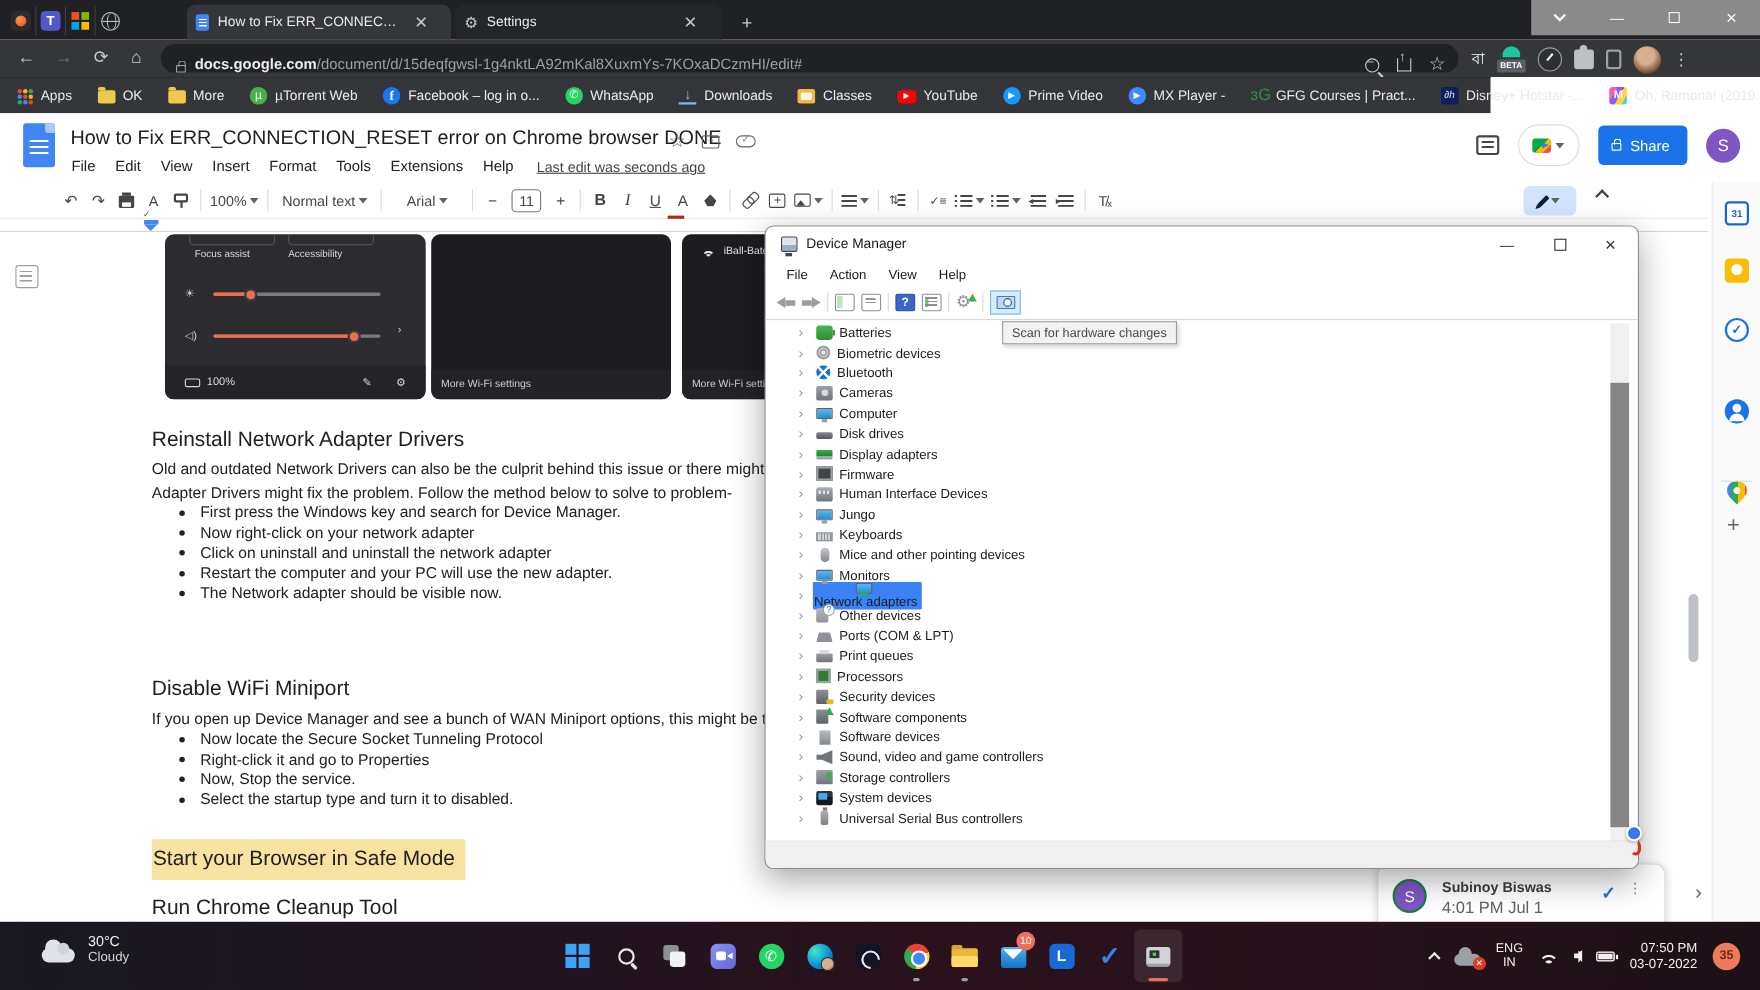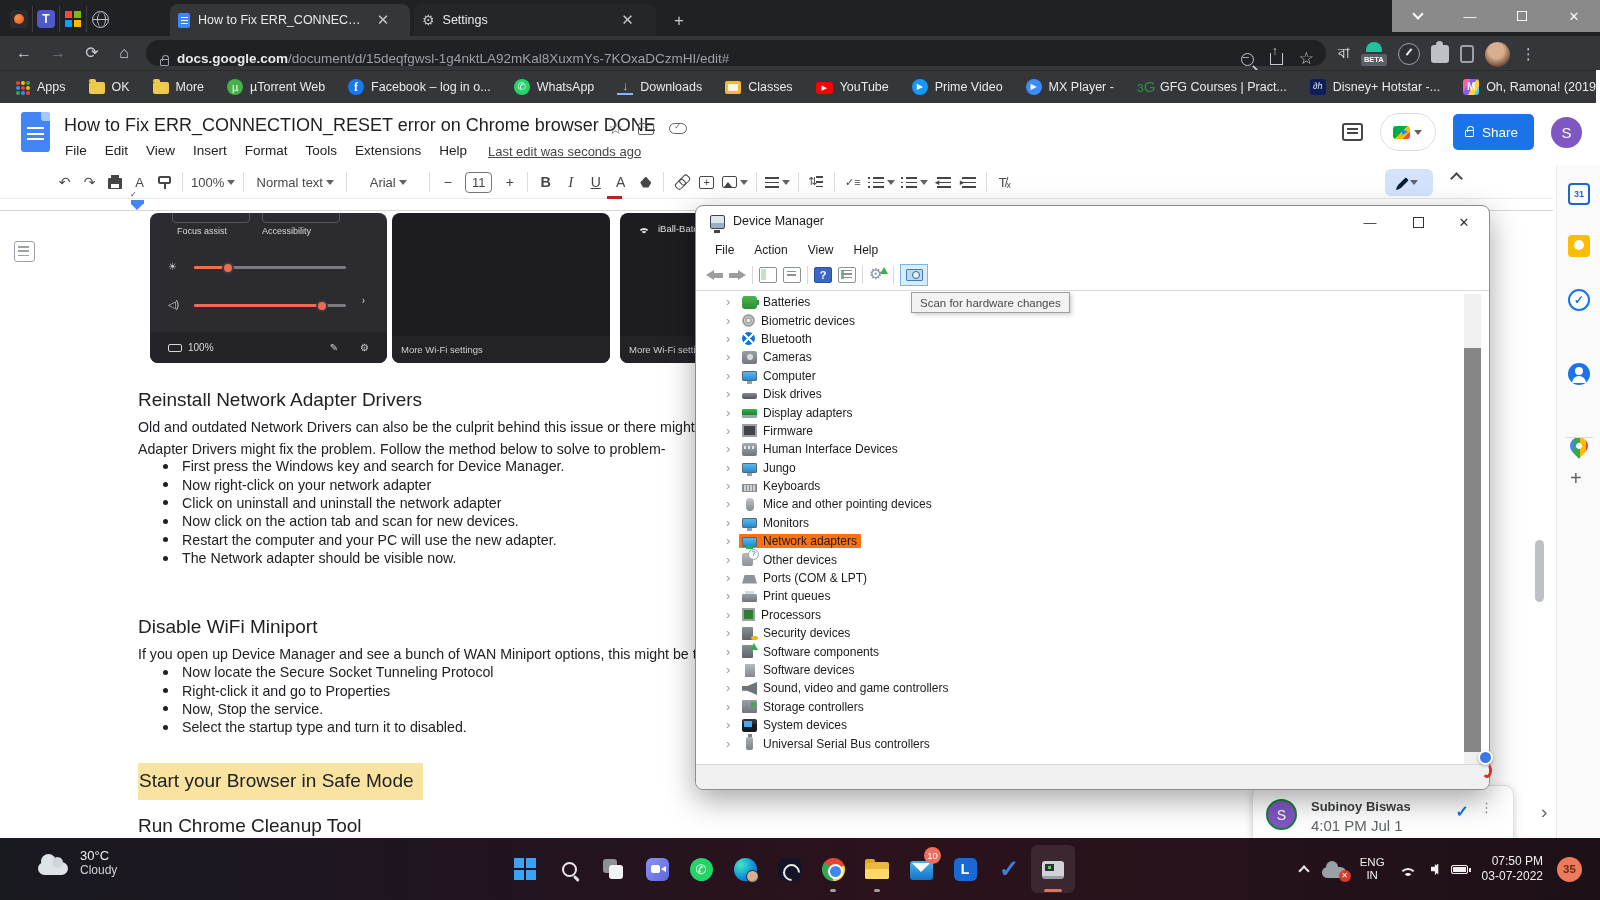--- a/index.html
+++ b/index.html
@@ -58,21 +58,21 @@
 .ext-beta b { position:absolute; left:0; bottom:0; width:26px; height:12px; background:#5b5e66; color:#fff; font-size:7.5px; text-align:center; line-height:12px; border-radius:2px; }
 .ext-gauge { width:22px; height:22px; border-radius:50%; background:#2e3036; border:1.5px solid #9aa0a6; position:relative; }
 .ext-gauge::after { content:""; position:absolute; left:9px; top:4px; width:2px; height:8px; background:#e8eaed; transform:rotate(40deg); }
 .ext-puzzle { width:18px; height:18px; background:#bdc1c6; border-radius:3px; position:relative; }
 .ext-puzzle::before { content:""; position:absolute; left:5px; top:-4px; width:7px; height:7px; border-radius:50%; background:#bdc1c6; }
 .ext-frame { width:14px; height:18px; border:2px solid #9aa0a6; border-radius:3px; background:#35363a; }
 .avatar-sm { width:25px; height:25px; border-radius:50%; background:radial-gradient(circle at 45% 35%, #d8b08f 35%, #6f4a33 75%, #3c281c); }
 .dots-v { color:#c7cbd0; font-size:15px; letter-spacing:0; }
 
 
-#bookmarks { position:absolute; left:0; top:70px; width:1596px; height:33px; background:#35363a; border-top:1px solid #2a2b2e; display:flex; align-items:center; padding-left:16px; gap:23px; }
+#bookmarks { position:absolute; left:0; top:70px; width:1355px; height:33px; background:#35363a; border-top:1px solid #2a2b2e; display:flex; align-items:center; padding-left:16px; gap:23px; }
 .bm { display:flex; align-items:center; gap:7px; }
 .bm span.lbl { color:#e8eaed; font-size:12.5px; white-space:nowrap; }
 .bmi { width:16px; height:16px; flex:none; position:relative; }
 .i-appsgrid { display:grid; grid-template-columns:4px 4px 4px; grid-template-rows:4px 4px 4px; grid-gap:1px; width:14px; height:14px; margin-top:1px; }
 .i-appsgrid i { border-radius:50%; }
 .i-appsgrid i:nth-child(1){background:#ea4335}.i-appsgrid i:nth-child(2){background:#fbbc05}.i-appsgrid i:nth-child(3){background:#34a853}
 .i-appsgrid i:nth-child(4){background:#4285f4}.i-appsgrid i:nth-child(5){background:#ea4335}.i-appsgrid i:nth-child(6){background:#fbbc05}
 .i-appsgrid i:nth-child(7){background:#34a853}.i-appsgrid i:nth-child(8){background:#4285f4}.i-appsgrid i:nth-child(9){background:#ea4335}
 .i-folder { width:16px; height:12px; margin-top:2px; background:#edc94c; border-radius:2px; position:relative; }
 .i-folder::before { content:""; position:absolute; left:0; top:-3px; width:7px; height:3px; background:#edc94c; border-radius:2px 2px 0 0; }
@@ -255,21 +255,21 @@
 .ti-gear::after { content:""; position:absolute; right:-1px; top:0; border-left:4px solid transparent; border-right:4px solid transparent; border-bottom:7px solid #3fae49; }
 .scan-box { width:28px; height:22px; background:#d9ecfa; border:1px solid #79b7e3; display:flex; align-items:center; justify-content:center; }
 .ti-scan { width:17px; height:12px; border:1.5px solid #4a7ab5; border-radius:1px; background:#bcd9f2; position:relative; }
 .ti-scan::after { content:""; position:absolute; right:2px; top:1px; width:6px; height:6px; border:1.5px solid #2d5d93; border-radius:50%; background:#e8f2fb; }
 #dm-toolline { position:absolute; left:0; top:84px; width:100%; height:1px; background:#d9d9d9; }
 #dm-tooltip { position:absolute; left:215px; top:86px; height:21px; background:#f2f2f2; border:1px solid #9e9e9e; box-shadow:2px 2px 4px rgba(0,0,0,.18); font-size:11.5px; color:#4a4a4a; display:flex; align-items:center; padding:0 8px; z-index:8; white-space:nowrap; }
 #dm-tree { position:absolute; left:0; top:87px; width:770px; }
 .dm-row { display:flex; align-items:center; height:18.4px; padding-left:30px; }
 .dm-chev { color:#9b9b9b; font-size:13px; width:13px; flex:none; line-height:16px; }
 .dm-sel-wrap { display:flex; align-items:center; padding:0 4px 0 1px; border-radius:1px; }
-.dm-sel-wrap.sel { background:#f97316; }
+.dm-sel-wrap.sel { background:#3b82f6;flex-direction:column; }
 .dm-lbl { font-size:12px; color:#1b1b1b; white-space:nowrap; }
 .dm-ico { width:15px; height:13px; position:relative; margin:0 6px 0 2px; flex:none; }
 .di-battery { background:linear-gradient(#4ab450,#2e8f36); border-radius:3px; }
 .di-battery::after { content:""; position:absolute; right:-2px; top:4px; width:2px; height:5px; background:#2e8f36; }
 .di-finger { background:radial-gradient(circle, #e9e9e9 1.5px, #8f8f8f 2.5px, #d7d7d7 4px, #8f8f8f 5px, #c2c2c2 6.5px); border-radius:50%; width:13px; }
 .di-bt { width:13px; border-radius:50%; background:
   linear-gradient(45deg, transparent 42%, #fff 46% 54%, transparent 58%),
   linear-gradient(-45deg, transparent 42%, #fff 46% 54%, transparent 58%), #1273d2; }
 .di-camera { background:linear-gradient(#9aa0a5,#70767c); border-radius:2px; }
 .di-camera::after { content:""; position:absolute; left:4.5px; top:3px; width:6px; height:6px; border-radius:50%; background:#d8dbde; }
@@ -690,23 +690,20 @@
     <div class="bl">
         <span>First press the Windows key and search for Device Manager.</span>
       </div>
     <div class="bl">
         <span>Now right-click on your network adapter</span>
       </div>
     <div class="bl">
         <span>Click on uninstall and uninstall the network adapter</span>
       </div>
     <div class="bl">
-        <span>Now click on the action tab and scan for new devices.</span>
-      </div>
-    <div class="bl">
         <span>Restart the computer and your PC will use the new adapter.</span>
       </div>
     <div class="bl">
         <span>The Network adapter should be visible now.</span>
       </div>
   </div>
 
   <div class="h-doc" style="top:405px">Disable WiFi Miniport</div>
   <div class="p-doc" style="top:432px">
     <div>If you open up Device Manager and see a bunch of WAN Miniport options, this might be the is</div>

